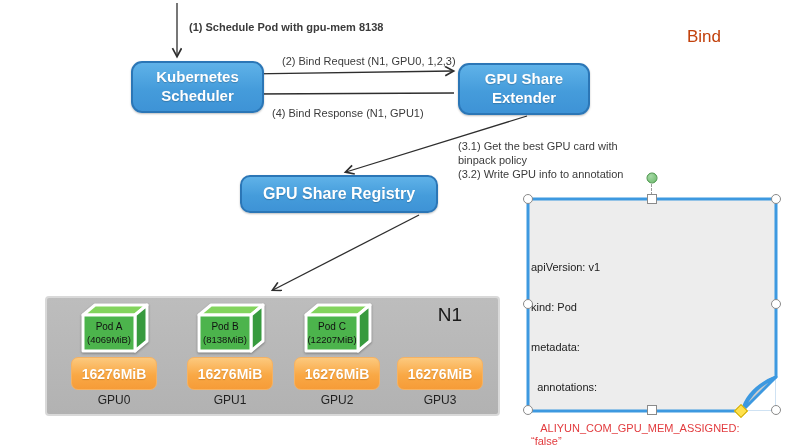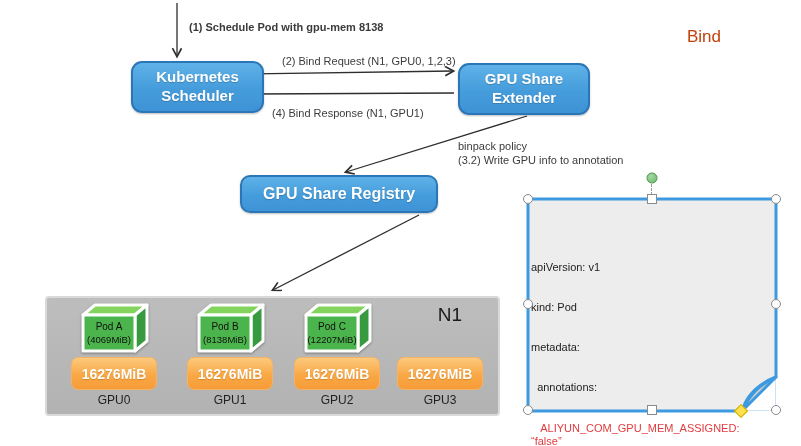--- a/index.html
+++ b/index.html
@@ -74,20 +74,21 @@
     <span>GPU Share Registry</span>
   </div>
   <div class="flow-box" style="left:458px;top:63px;width:132px;height:52px;">
     <span style="padding:0 18px;">GPU Share Extender</span>
   </div>
 
   <div class="step-label" style="left:189px;top:21px;font-weight:bold;">(1) Schedule Pod with gpu-mem 8138</div>
   <div class="step-label" style="left:282px;top:55px;">(2) Bind Request (N1, GPU0, 1,2,3)</div>
   <div class="step-label" style="left:272px;top:107px;">(4) Bind Response (N1, GPU1)</div>
   <div class="step-block" style="left:458px;top:139px;">
+    <div>(3.1) Get the best GPU card with</div>
     <div>binpack policy</div>
     <div>(3.2) Write GPU info to annotation</div>
   </div>
 
   <div class="node-box">
     <div class="node-name">N1</div>
 
     <div class="gpu-col" style="left:23px;">
       <svg class="pod-svg" width="78" height="52" viewBox="0 0 78 52">
         <polygon points="8,13 20,3 72,3 60,13" fill="#82d45d" stroke="#fff" stroke-width="3" stroke-linejoin="round"></polygon>

